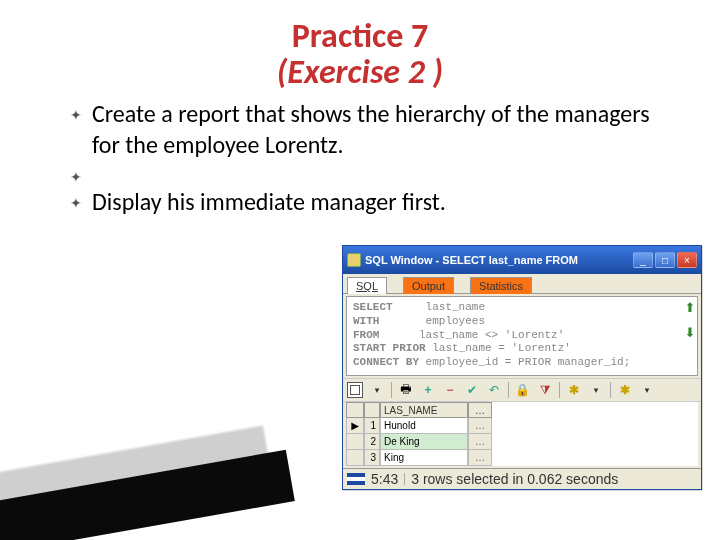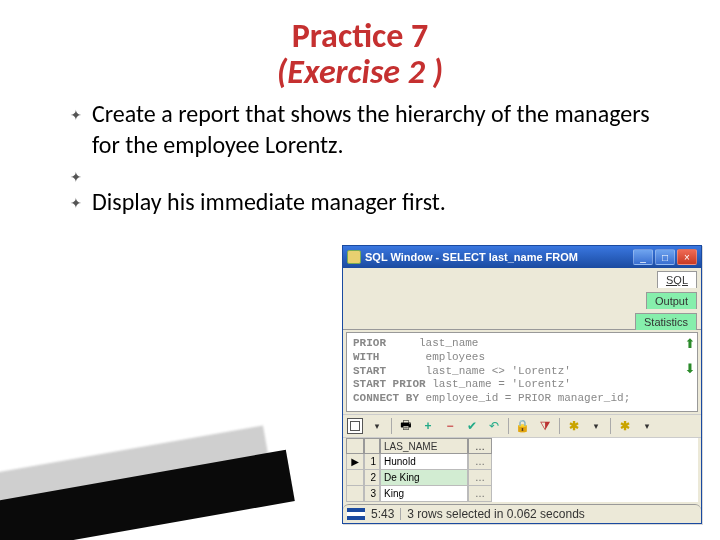--- a/index.html
+++ b/index.html
@@ -9,29 +9,29 @@
   .title-sub { font-style:italic; }
   .bullets { padding:10px 40px 0 70px; }
   .bullet-row { display:flex; align-items:flex-start; font-size:24px; color:#000; line-height:1.28; }
   .bullet-mark { width:22px; flex:none; font-size:14px; color:#555; padding-top:8px; }
   .corner-accent { position:absolute; left:0; bottom:0; width:260px; height:110px; pointer-events:none; }
   .corner-accent::before, .corner-accent::after { content:""; position:absolute; transform-origin:left bottom; }
   .corner-accent::before { left:-40px; bottom:-10px; width:320px; height:70px; background:linear-gradient(#777,#777); opacity:.35; transform:rotate(-10deg); filter:blur(1px); }
   .corner-accent::after { left:-40px; bottom:-20px; width:340px; height:52px; background:#0a0a0a; transform:rotate(-10deg); }
   
   .sql-win { position:absolute; left:342px; top:245px; width:360px; border:1px solid #1a4aa0; background:#ece9d8; font-family:"Tahoma","Trebuchet MS",sans-serif; font-size:11px; box-shadow:1px 1px 0 rgba(0,0,0,.15); }
-  .titlebar { height:22px; background:linear-gradient(#3a77e0,#1a4aa0); color:#fff; display:flex; align-items:center; padding:0 4px; gap:4px; }
+  .titlebar { height:28px; background:linear-gradient(#3a77e0,#1a4aa0); color:#fff; display:flex; align-items:center; padding:0 4px; gap:4px; }
   .titlebar .app-icon { width:14px; height:14px; background:#e8d070; border:1px solid #7a5; border-radius:2px; display:inline-block; }
   .titlebar .title-text { flex:1; font-weight:700; font-size:11px; white-space:nowrap; overflow:hidden; text-overflow:ellipsis; }
   .win-btns { display:flex; gap:2px; }
   .win-btn { width:20px; height:16px; border:1px solid #fff4; border-radius:2px; display:flex; align-items:center; justify-content:center; color:#fff; font-size:10px; font-family:Arial; }
   .win-btn.min,.win-btn.max{ background:linear-gradient(#6fa4ef,#3a6fd0);}
   .win-btn.close{ background:linear-gradient(#ef6a54,#c83a24);}
-  .tabs { display:flex; align-items:flex-end; padding:2px 4px 0 4px; gap:4px; background:#ece9d8; border-bottom:1px solid #999;flex-direction:column; }
-  .tab { padding:2px 8px; font-size:11px; color:#333; border:1px solid #999; border-bottom:none; background:#86efac; position:relative; top:1px; }
+  .tabs { display:flex; align-items:flex-end; padding:2px 4px 0 4px; gap:16px; background:#ece9d8; border-bottom:1px solid #999; }
+  .tab { padding:2px 8px; font-size:11px; color:#333; border:1px solid #999; border-bottom:none; background:#f97316; position:relative; top:1px; }
   .tab.active { background:#fff; font-weight:400; text-decoration:underline; }
   .code-pane { position:relative; background:#fff; border:1px solid #999; margin:2px 3px; padding:4px 6px; font-family:"Courier New",monospace; font-size:11px; color:#888; line-height:1.25; white-space:pre; height:80px; overflow:hidden; }
   .code-pane .kw { color:#888; font-weight:700; }
   .code-arrows { position:absolute; right:3px; top:0; width:16px; display:flex; flex-direction:column; gap:10px; padding-top:4px; }
   .code-arrows span{ color:#2a8a2a; font-size:13px; text-align:center; }
   .toolbar2 { display:flex; align-items:center; gap:6px; padding:3px 4px; background:#ece9d8; border-top:1px solid #ccc; border-bottom:1px solid #ccc; }
   .tb-ico { width:16px; height:16px; display:inline-flex; align-items:center; justify-content:center; font-size:12px; }
   .tb-grid { border:1px solid #555; background:linear-gradient(#fff,#fff); position:relative; }
   .tb-grid::before{content:"";position:absolute;inset:2px;border:1px solid #555;}
   .tb-sep{ width:1px; height:16px; background:#aaa; }
@@ -45,21 +45,21 @@
   .drop{color:#333; font-size:9px;}
   .result-grid{ margin:0 3px 2px 3px; background:#fff; font-family:"Tahoma",sans-serif;}
   .rg-row{ display:flex; height:16px; }
   .rg-hrow .rg-cell{ background:#ece9d8; border:1px solid #999; font-size:10px; color:#333; }
   .rg-cell{ border:1px solid #bbb; border-top:none; font-size:10px; padding:0 3px; display:flex; align-items:center; }
   .c-gutter{ width:18px; background:#ece9d8; justify-content:center; }
   .c-num{ width:16px; background:#ece9d8; justify-content:flex-end; }
   .c-name{ width:88px; }
   .c-dots{ width:24px; background:#ece9d8; color:#666; justify-content:center; }
   .rg-row.sel .c-name{ background:#d2ecd2; }
-  .statusbar{ display:flex; align-items:center; gap:6px; padding:2px 4px; background:#ece9d8; border-top:1px solid #999; font-size:12px; color:#333;border-radius:6px;}
+  .statusbar{ display:flex; align-items:center; gap:6px; padding:2px 4px; background:#ece9d8; border-top:1px solid #999; font-size:14px; color:#333;}
   .flag{ width:18px; height:12px; background:linear-gradient(#1a4aa0 0 33%,#fff 33% 66%,#1a4aa0 66% 100%);}
   .sb-sep{ width:1px; height:12px; background:#aaa;}
 </style>
 </head>
 <body>
 
 <div class="title-block">
   <div class="title-line">Practice 7</div>
   <div class="title-line title-sub">(Exercise 2 )</div>
 </div>
@@ -89,23 +89,23 @@
       <div class="win-btn max">□</div>
       <div class="win-btn close">×</div>
     </div>
   </div>
   <div class="tabs">
     <div class="tab active">SQL</div>
     <div class="tab">Output</div>
     <div class="tab">Statistics</div>
   </div>
   <div style="position:relative;">
-    <div class="code-pane"><span class="kw">PRIOR</span><span>     last_name</span>
+    <div class="code-pane"><span class="kw">SELECT</span><span>     last_name</span>
 <span class="kw">WITH</span><span>       employees</span>
-<span class="kw">START</span><span>      last_name &lt;&gt; 'Lorentz'</span>
+<span class="kw">FROM</span><span>      last_name &lt;&gt; 'Lorentz'</span>
 <span class="kw">START PRIOR</span><span> last_name = 'Lorentz'</span>
 <span class="kw">CONNECT BY</span><span> employee_id = PRIOR manager_id;</span></div>
     <div class="code-arrows">
       <span>⬆</span>
       <span>⬇</span>
     </div>
   </div>
   <div class="toolbar2">
     <span class="tb-ico tb-grid"></span>
     <span class="tb-ico drop">▾</span>

